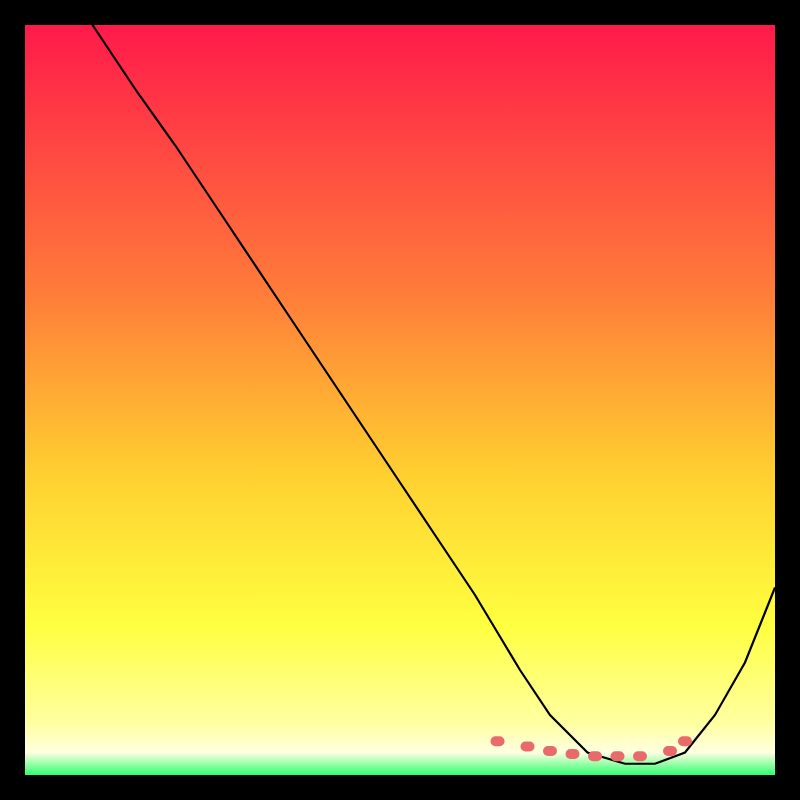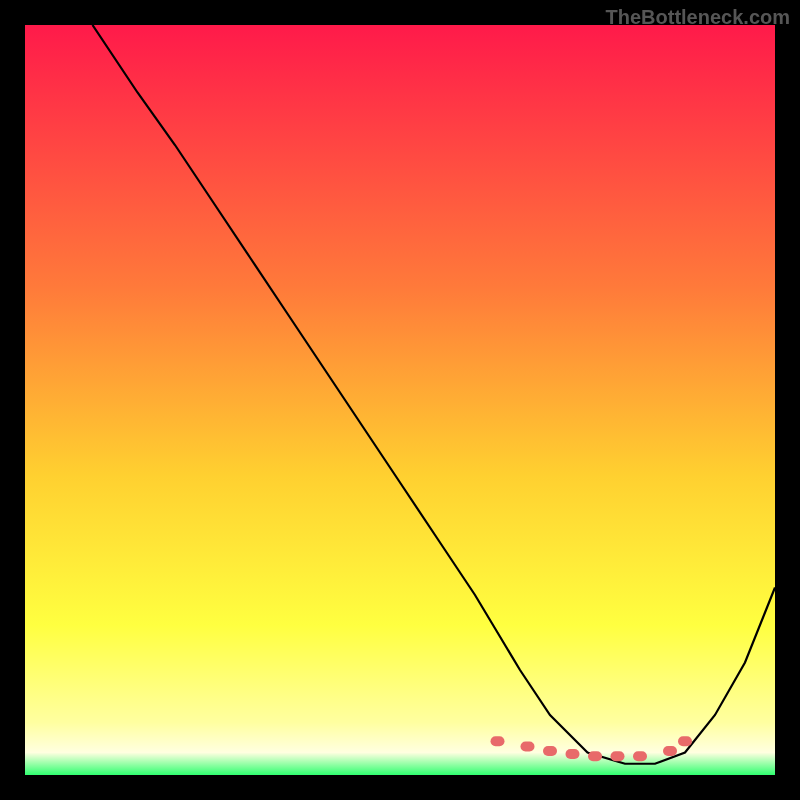--- a/index.html
+++ b/index.html
@@ -46,21 +46,20 @@
     left: 0;
     top: 0;
     width: 100%;
     height: 100%;
   }
 </style>
 </head>
 <body>
 
 <div class="chart-container">
-  <div class="watermark">TheBottleneck.com</div>
   <div class="plot-area">
     <svg class="gradient-bg" viewBox="0 0 750 750" preserveAspectRatio="none">
       <defs>
         <linearGradient id="bg-grad" x1="0" y1="0" x2="0" y2="1">
         <stop offset="0%" stop-color="#ff1a4a"></stop>
             <stop offset="35%" stop-color="#ff7a3a"></stop>
             <stop offset="60%" stop-color="#ffd030"></stop>
             <stop offset="80%" stop-color="#ffff40"></stop>
             <stop offset="93%" stop-color="#ffffa0"></stop>
             <stop offset="97%" stop-color="#ffffe0"></stop>

